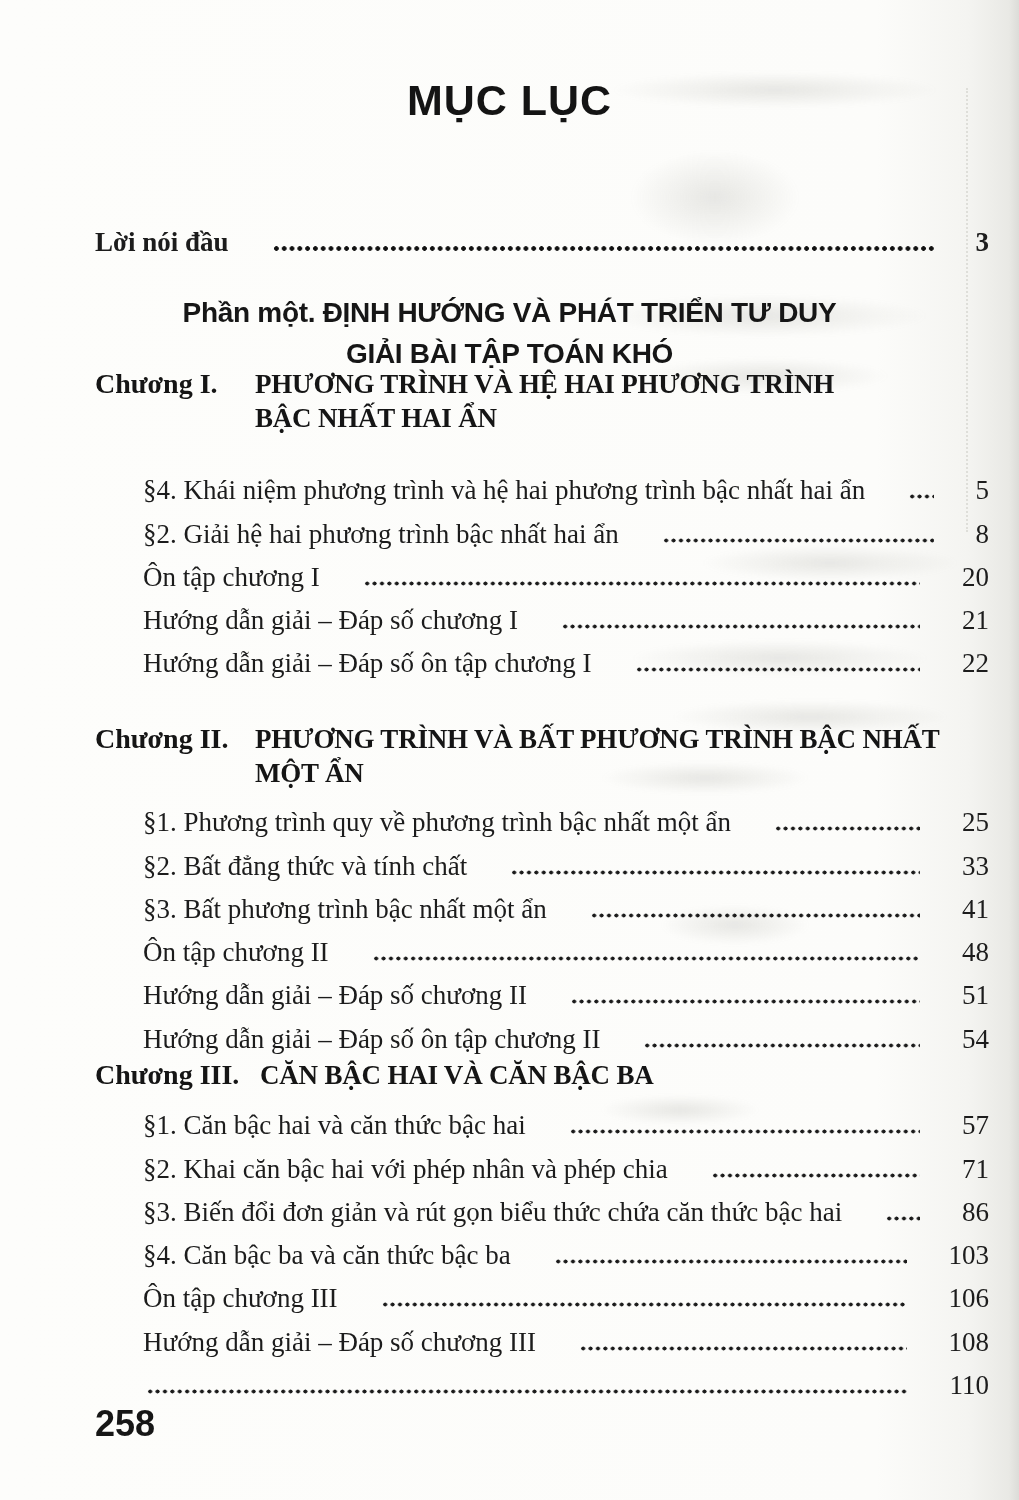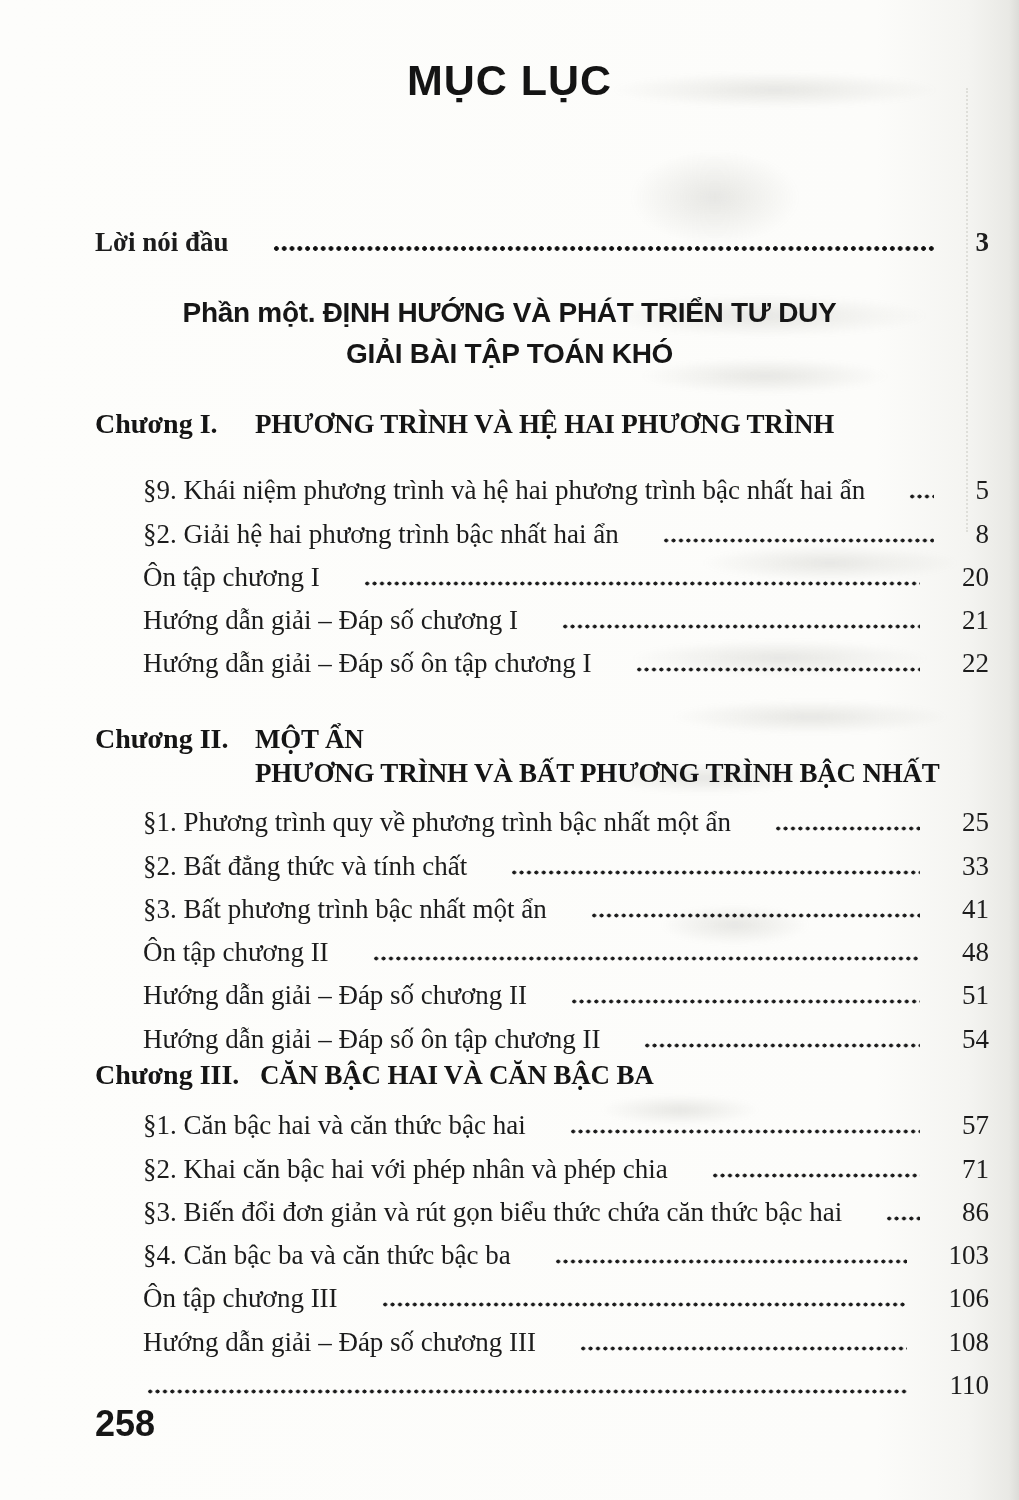--- a/index.html
+++ b/index.html
@@ -7,35 +7,35 @@
     position:relative;
     width:1019px;height:1500px;
     margin:0 auto;
     overflow:hidden;
     background:linear-gradient(90deg,#fdfdfb 0%,#fcfcfa 86%,#f4f4f1 95%,#e9e9e5 99%,#dcdcd8 100%);
     color:#1c1c1c;
     font-family:"Liberation Serif","DejaVu Serif",serif;
   }
   
   .abs{position:absolute;}
-  #block-title{top:56px;left:0;right:0;text-align:center;}
+  #block-title{top:76px;left:0;right:0;text-align:center;}
   .doc-title{
     font-family:"Liberation Sans","DejaVu Sans",sans-serif;
     font-weight:700;font-size:43px;letter-spacing:1px;
     color:#141414;transform:scaleY(1.05);
   }
   #block-preface{top:214px;left:95px;right:30px;}
   #block-part{top:292px;left:0;right:0;text-align:center;}
   .part-line{
     font-family:"Liberation Sans","DejaVu Sans",sans-serif;
     font-weight:700;font-size:28px;line-height:41px;color:#161616;
     letter-spacing:-0.3px;
   }
   .ch-head{display:flex;align-items:flex-start;left:95px;right:30px;}
-  #block-ch1-head{top:407px;}
+  #block-ch1-head{top:367px;}
   #block-ch2-head{top:722px;}
   #block-ch3-head{top:1058px;}
   .ch-label{
     flex:0 0 160px;font-weight:700;font-size:28px;line-height:34px;color:#151515;
     white-space:nowrap;
   }
   .ch-title{
     flex:1;font-weight:700;font-size:27px;line-height:34px;color:#151515;
     letter-spacing:-0.2px;
   }
@@ -110,26 +110,27 @@
 
   <div class="abs" id="block-part">
     <div class="part-line">Phần một. ĐỊNH HƯỚNG VÀ PHÁT TRIỂN TƯ DUY</div>
     <div class="part-line">GIẢI BÀI TẬP TOÁN KHÓ</div>
   </div>
 
   <div class="abs ch-head" id="block-ch1-head">
     <span class="ch-label">Chương I.</span>
     <span class="ch-title">
       <span class="ch-line">PHƯƠNG TRÌNH VÀ HỆ HAI PHƯƠNG TRÌNH</span>
+      <span class="ch-line">BẬC NHẤT HAI ẨN</span>
     </span>
   </div>
 
   <div class="abs entries" id="block-ch1-entries">
     <div class="row">
-      <span class="lbl">§9. Khái niệm phương trình và hệ hai phương trình bậc nhất hai ẩn</span>
+      <span class="lbl">§4. Khái niệm phương trình và hệ hai phương trình bậc nhất hai ẩn</span>
       <span class="dots"></span>
       <span class="pg">5</span>
     </div>
     <div class="row">
       <span class="lbl">§2. Giải hệ hai phương trình bậc nhất hai ẩn</span>
       <span class="dots"></span>
       <span class="pg">8</span>
     </div>
     <div class="row">
       <span class="lbl">Ôn tập chương I</span>
@@ -144,22 +145,22 @@
     <div class="row">
       <span class="lbl">Hướng dẫn giải – Đáp số ôn tập chương I</span>
       <span class="dots"></span>
       <span class="pg">22</span>
     </div>
   </div>
 
   <div class="abs ch-head" id="block-ch2-head">
     <span class="ch-label">Chương II.</span>
     <span class="ch-title">
+      <span class="ch-line">PHƯƠNG TRÌNH VÀ BẤT PHƯƠNG TRÌNH BẬC NHẤT</span>
       <span class="ch-line">MỘT ẨN</span>
-      <span class="ch-line">PHƯƠNG TRÌNH VÀ BẤT PHƯƠNG TRÌNH BẬC NHẤT</span>
     </span>
   </div>
 
   <div class="abs entries" id="block-ch2-entries">
     <div class="row">
       <span class="lbl">§1. Phương trình quy về phương trình bậc nhất một ẩn</span>
       <span class="dots"></span>
       <span class="pg">25</span>
     </div>
     <div class="row">

